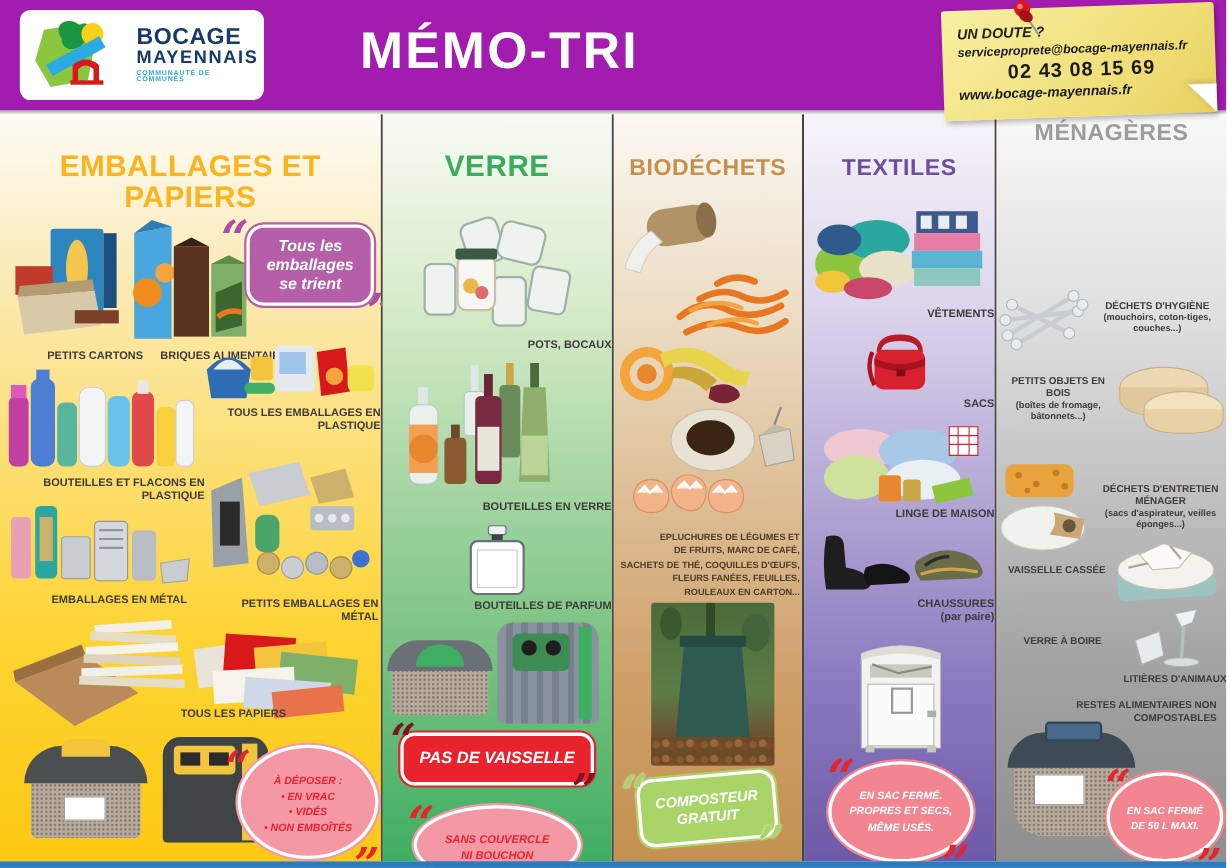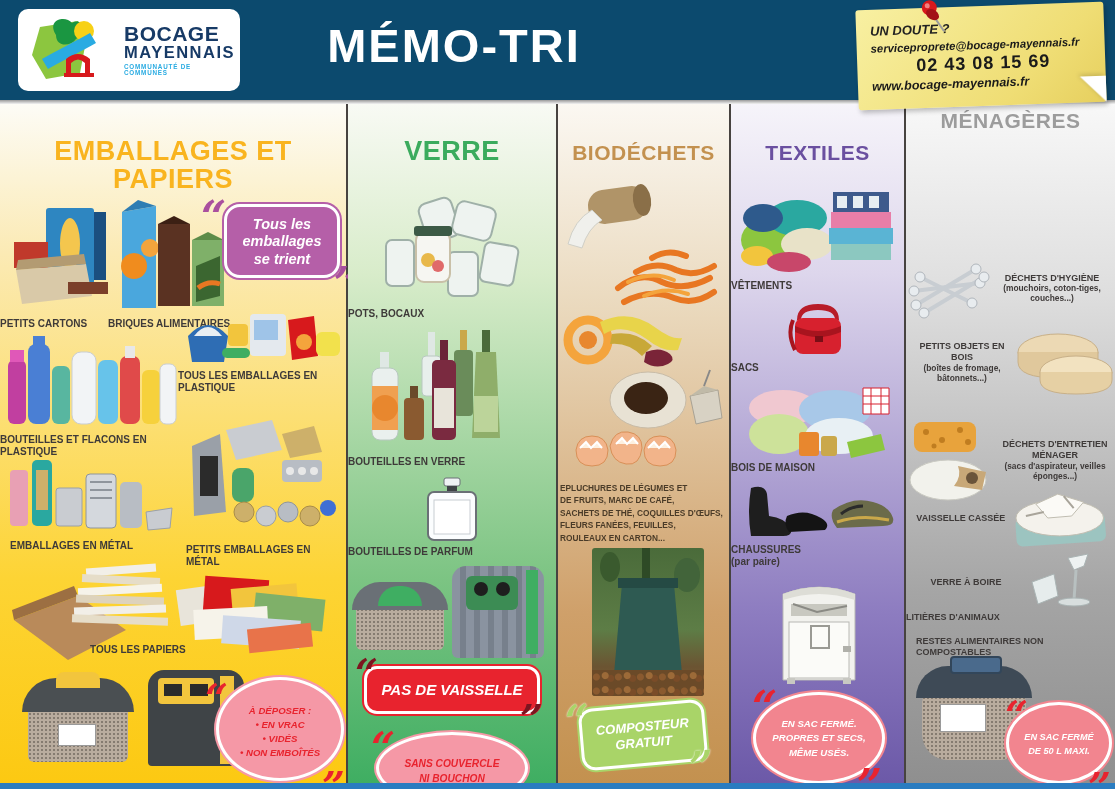--- a/index.html
+++ b/index.html
@@ -1,20 +1,20 @@
 <!DOCTYPE html>
 <html><head>
 <meta charset="utf-8">
 <style>
   html,body{margin:0;padding:0;background:#fff;}
   .poster{position:relative;width:1115px;height:789px;overflow:hidden;background:#fff;
           font-family:"Liberation Sans",sans-serif;-webkit-font-smoothing:antialiased;}
 
   
-  .header{position:absolute;left:0;top:0;width:1115px;height:100px;background:#0c4a6e;}
+  .header{position:absolute;left:0;top:0;width:1115px;height:100px;background:#a21caf;}
   .header::after{content:"";position:absolute;left:0;top:100px;width:100%;height:4px;
                  background:linear-gradient(#9a9a9a,#f2f2f2);}
   .logo-card{position:absolute;left:18px;top:9px;width:222px;height:82px;background:#fff;border-radius:10px;
              display:flex;align-items:center;padding:4px 8px;box-sizing:border-box;}
   .logo-art{width:92px;height:70px;flex:none;}
   .logo-text{margin-left:6px;line-height:1;}
   .logo-name1{font-size:21px;font-weight:bold;color:#173a66;letter-spacing:.5px;}
   .logo-name2{font-size:16.5px;font-weight:bold;color:#173a66;letter-spacing:1.5px;}
   .logo-tag{font-size:6.3px;font-weight:bold;color:#29abe2;letter-spacing:.8px;margin-top:3px;}
   .page-title{position:absolute;left:0;top:18px;width:908px;text-align:center;margin:0;
@@ -41,21 +41,21 @@
   .col-textiles{width:173px;background:linear-gradient(#f6f4fa 0%,#ddd6ec 25%,#8d7cc0 75%,#6c59a8 100%);}
   .col-ordures{width:209px;background:linear-gradient(#f8f8f8 0%,#dedede 28%,#a5a5a5 72%,#8f8f8f 100%);}
 
   .col-title{position:absolute;width:100%;text-align:center;font-weight:bold;letter-spacing:.5px;line-height:1.02;}
   .t-emballages{top:34px;font-size:27px;color:#f9b41f;}
   .t-verre{top:34px;font-size:27px;color:#3bab5d;}
   .t-biodechets{top:38px;font-size:21px;color:#c3914f;}
   .t-textiles{top:38px;font-size:21px;color:#6a4fa0;}
   .t-ordures{top:6px;font-size:21px;color:#9c9c9c;}
 
-  .lbl{position:absolute;font-weight:bold;color:#3e3a39;text-align:left;line-height:1.18;}
+  .lbl{position:absolute;font-weight:bold;color:#3e3a39;text-align:right;line-height:1.18;}
   .lbl10{font-size:10px;} .lbl9{font-size:9px;} .note-sm{font-size:8.4px;}
   .img{position:absolute;}
 
   
   .bubble{position:absolute;box-sizing:border-box;text-align:center;}
   .q{position:absolute;font-weight:bold;line-height:.4;font-family:"DejaVu Serif",serif;}
   .bub-trient{left:224px;top:100px;width:116px;height:74px;background:#b55fa8;border:3px solid #fff;
               box-shadow:0 0 0 2px #b55fa8;border-radius:16px;color:#fff;font-style:italic;font-weight:bold;
               font-size:14.5px;line-height:1.2;padding-top:9px;}
   .bub-trient .q{color:#a94f9e;}
@@ -445,21 +445,21 @@
         <ellipse cx="40" cy="28" rx="34" ry="18" fill="#f0c8d0"></ellipse>
         <ellipse cx="92" cy="30" rx="36" ry="20" fill="#a8c8e8"></ellipse>
         <ellipse cx="36" cy="54" rx="30" ry="20" fill="#cde29a"></ellipse>
         <ellipse cx="96" cy="56" rx="34" ry="18" fill="#e8f0f4"></ellipse>
         <rect x="120" y="8" width="26" height="26" fill="#fff"></rect>
         <path d="M120 8 h26 v26 h-26 Z M120 16 h26 M120 24 h26 M128 8 v26 M138 8 v26" stroke="#d7212e" fill="none"></path>
         <rect x="56" y="52" width="20" height="24" rx="3" fill="#e8872e"></rect>
         <rect x="78" y="56" width="16" height="20" rx="3" fill="#caa84a"></rect>
         <path d="M104 62 l34 -8 l4 16 l-34 8 Z" fill="#8cc63f"></path>
       </svg>
-      <div class="lbl lbl10" style="left:0;top:358px;width:173px">BOIS DE MAISON</div>
+      <div class="lbl lbl10" style="left:0;top:358px;width:173px">LINGE DE MAISON</div>
 
       <svg class="img" style="left:6px;top:378px;width:162px;height:62px" viewBox="0 0 162 62">
         <path d="M14 6 q14 -4 16 6 l2 22 q16 2 22 12 q2 8 -8 8 l-32 0 q-4 -24 0 -48 Z" fill="#1e1e1e"></path>
         <path d="M50 34 q18 -8 34 2 q10 6 4 12 l-36 2 q-6 -8 -2 -16 Z" fill="#141414"></path>
         <path d="M96 28 q20 -14 40 -8 q16 4 20 16 q2 8 -10 8 l-46 2 q-8 -10 -4 -18 Z" fill="#6b6b4a"></path>
         <path d="M100 40 q24 -8 52 -2" stroke="#caa84a" stroke-width="3" fill="none"></path>
         <path d="M104 32 q10 -8 22 -8" stroke="#2b2b2b" stroke-width="3" fill="none"></path>
       </svg>
       <div class="lbl lbl10" style="left:0;top:440px;width:173px">
         <div>CHAUSSURES</div>

